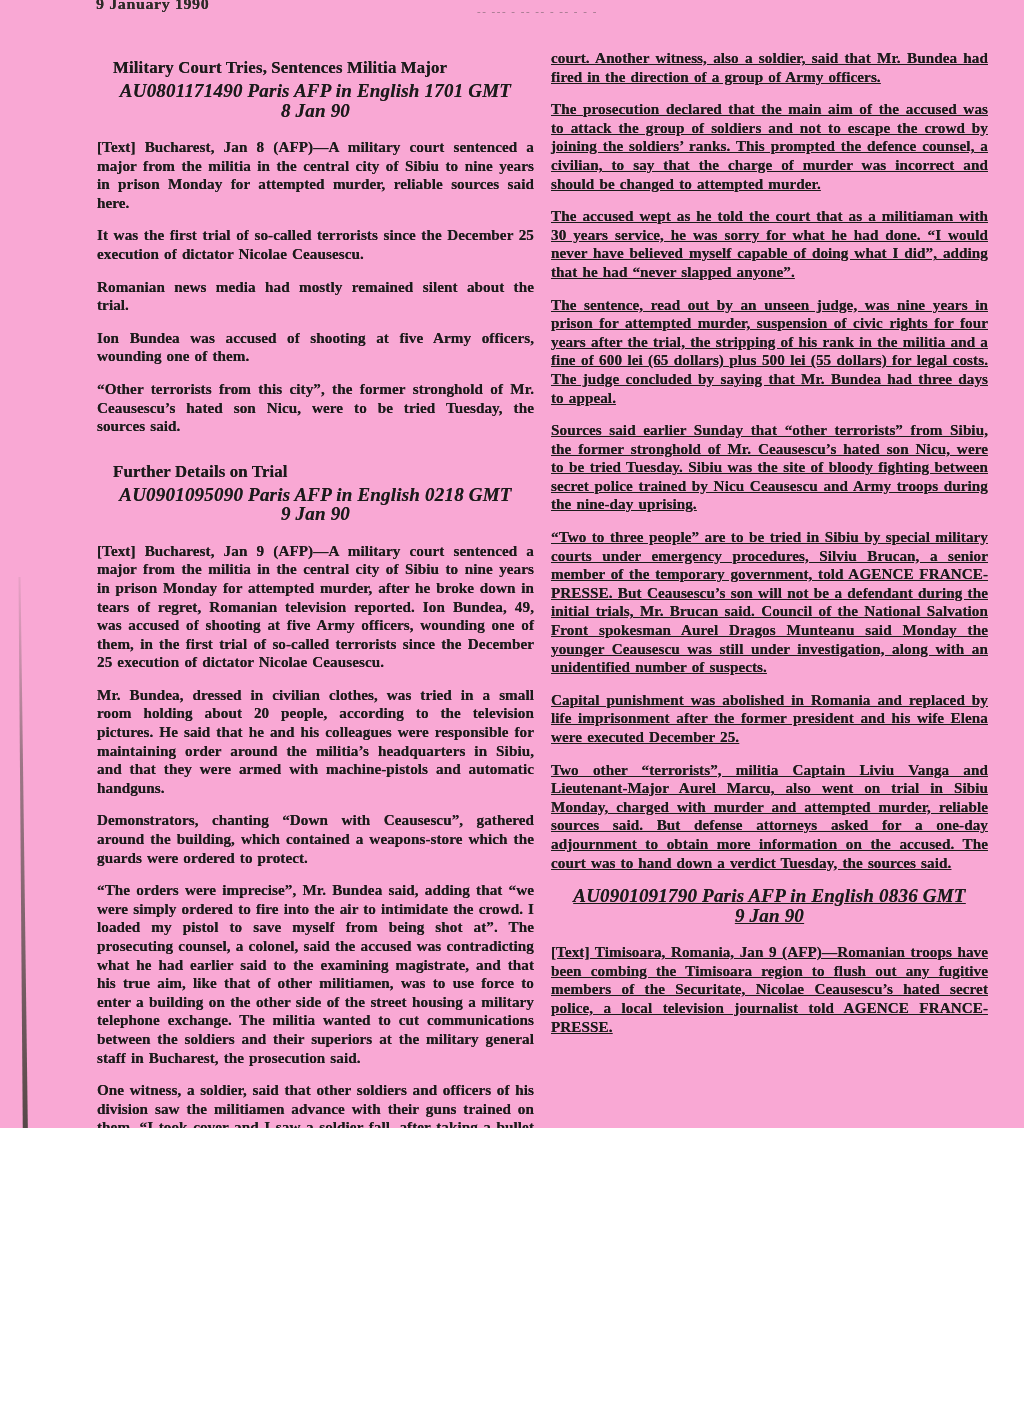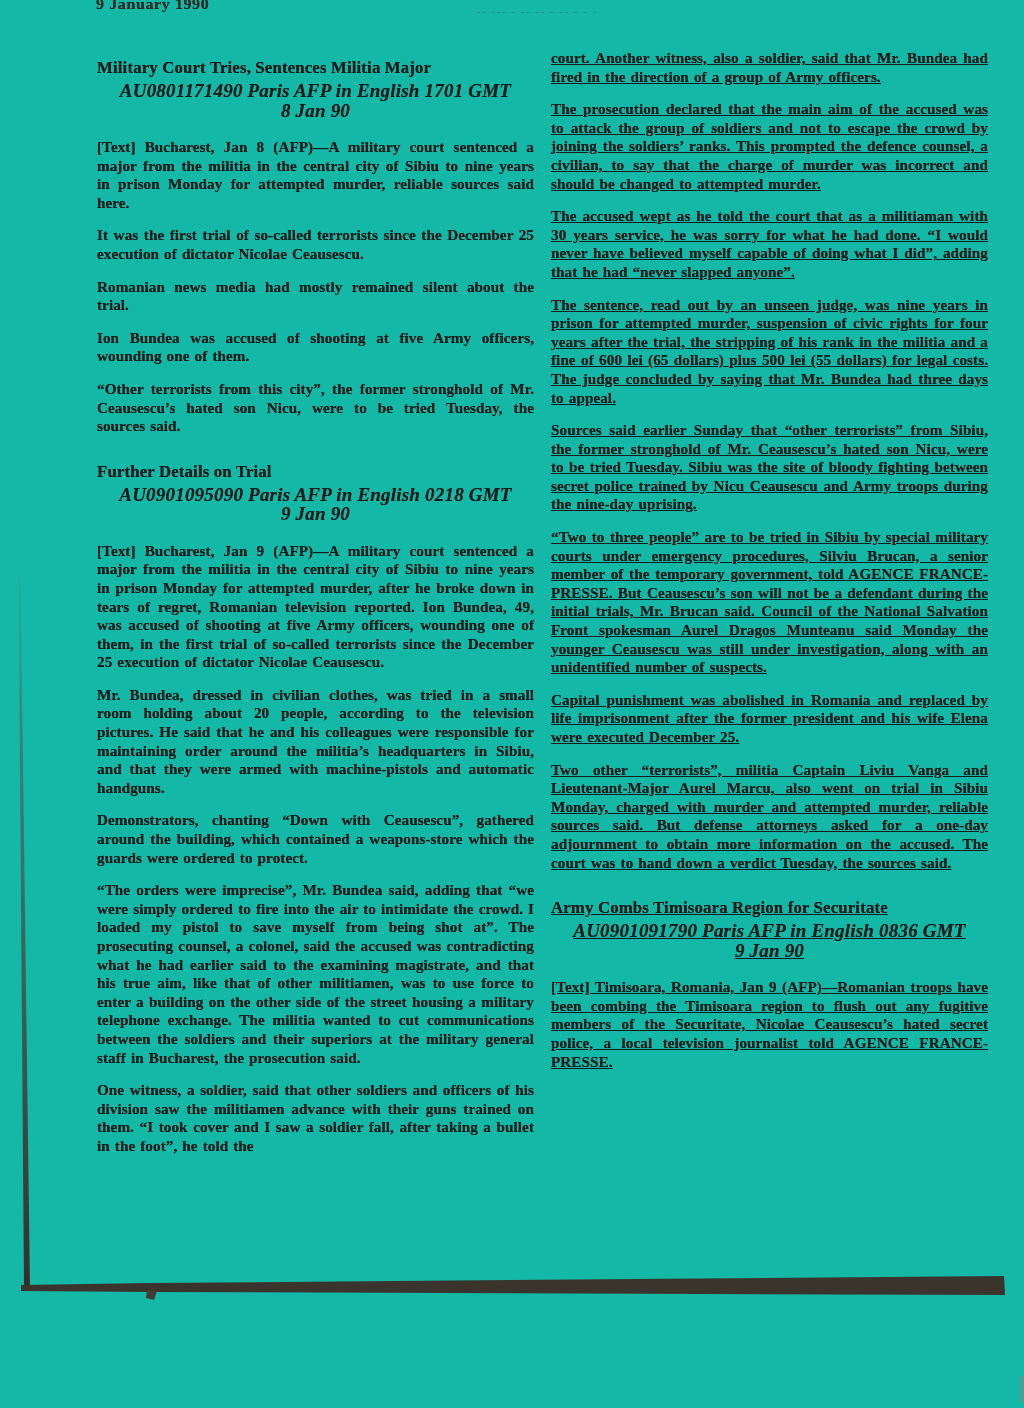--- a/index.html
+++ b/index.html
@@ -1,20 +1,20 @@
 <!DOCTYPE html>
 <html><head>
 <meta charset="utf-8">
 <style>
   html, body { margin: 0; padding: 0; background: #ffffff; }
   .page {
     position: relative;
     width: 1024px;
-    height: 1408px;
-    background: #14b8a6;
+    height: 1128px;
+    background: #f9a8d4;
     overflow: hidden;
     font-family: "Liberation Serif", serif;
     color: #1b1b1b;
   }
   .header-date {
     position: absolute;
     left: 96px;
     top: -4px;
     font-size: 16px;
     font-weight: 700;
@@ -40,21 +40,21 @@
   .col {
     position: absolute;
     width: 437px;
   }
   .col-left  { left: 97px;  top: 58px; }
   .col-right { left: 551px; top: 49px; text-decoration: underline; }
   .article-title {
     font-size: 16.8px;
     font-weight: 700;
     letter-spacing: 0.15px;
-    margin: 0 0 3px 0;
+    margin: 0 0 3px 16px;
     line-height: 20px;
     text-shadow: 0 0 0.4px rgba(20,20,20,0.85);
   }
   .title-center { text-align: left; }
   .source-block { margin: 0 0 18px 0; }
   .source-line {
     font-style: italic;
     font-weight: 700;
     font-size: 19px;
     line-height: 19.5px;
@@ -115,21 +115,20 @@
   <div class="col col-right">
     <p class="body">court. Another witness, also a soldier, said that Mr. Bundea had fired in the direction of a group of Army officers.</p>
     <p class="body">The prosecution declared that the main aim of the accused was to attack the group of soldiers and not to escape the crowd by joining the soldiers’ ranks. This prompted the defence counsel, a civilian, to say that the charge of murder was incorrect and should be changed to attempted murder.</p>
     <p class="body">The accused wept as he told the court that as a militiaman with 30 years service, he was sorry for what he had done. “I would never have believed myself capable of doing what I did”, adding that he had “never slapped anyone”.</p>
     <p class="body">The sentence, read out by an unseen judge, was nine years in prison for attempted murder, suspension of civic rights for four years after the trial, the stripping of his rank in the militia and a fine of 600 lei (65 dollars) plus 500 lei (55 dollars) for legal costs. The judge concluded by saying that Mr. Bundea had three days to appeal.</p>
     <p class="body">Sources said earlier Sunday that “other terrorists” from Sibiu, the former stronghold of Mr. Ceausescu’s hated son Nicu, were to be tried Tuesday. Sibiu was the site of bloody fighting between secret police trained by Nicu Ceausescu and Army troops during the nine-day uprising.</p>
     <p class="body">“Two to three people” are to be tried in Sibiu by special military courts under emergency procedures, Silviu Brucan, a senior member of the temporary government, told AGENCE FRANCE-PRESSE. But Ceausescu’s son will not be a defendant during the initial trials, Mr. Brucan said. Council of the National Salvation Front spokesman Aurel Dragos Munteanu said Monday the younger Ceausescu was still under investigation, along with an unidentified number of suspects.</p>
     <p class="body">Capital punishment was abolished in Romania and replaced by life imprisonment after the former president and his wife Elena were executed December 25.</p>
     <p class="body">Two other “terrorists”, militia Captain Liviu Vanga and Lieutenant-Major Aurel Marcu, also went on trial in Sibiu Monday, charged with murder and attempted murder, reliable sources said. But defense attorneys asked for a one-day adjournment to obtain more information on the accused. The court was to hand down a verdict Tuesday, the sources said.</p>
 
-    <h2 class="article-title section">Army Combs Timisoara Region for Securitate</h2>
     <div class="source-block">
       <div class="source-line">AU0901091790 Paris AFP in English 0836 GMT</div>
       <div class="source-line">9 Jan 90</div>
     </div>
     <p class="body">[Text] Timisoara, Romania, Jan 9 (AFP)—Romanian troops have been combing the Timisoara region to flush out any fugitive members of the Securitate, Nicolae Ceausescu’s hated secret police, a local television journalist told AGENCE FRANCE-PRESSE.</p>
   </div>
 
   <svg class="scan-artifacts" viewBox="0 0 1024 1408" xmlns="http://www.w3.org/2000/svg">
     <defs>
       <linearGradient id="fadeline" x1="0" y1="0" x2="0" y2="1">

